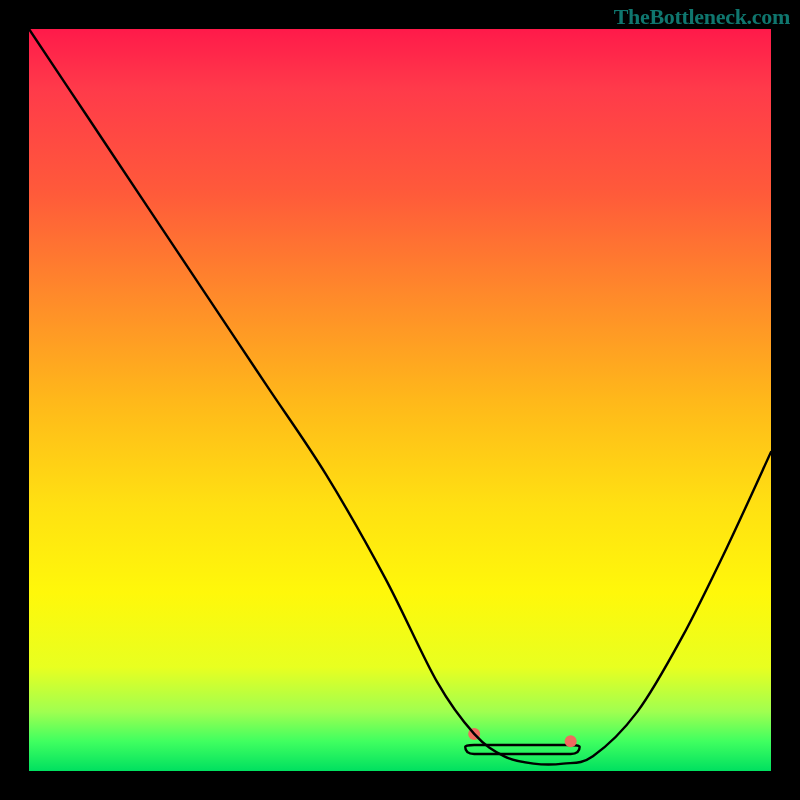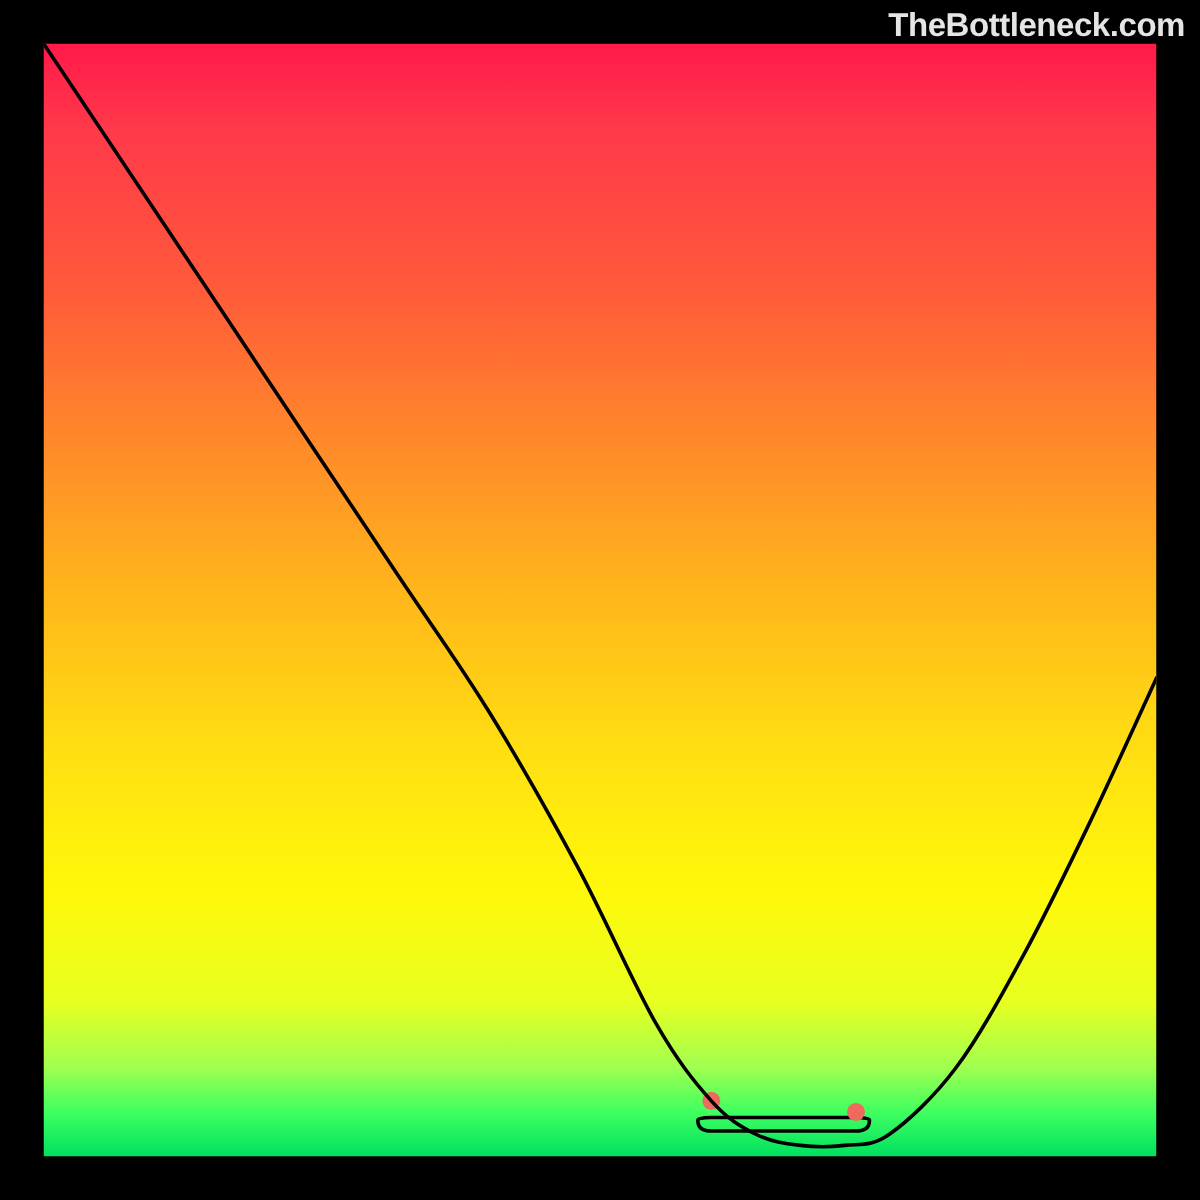--- a/index.html
+++ b/index.html
@@ -7,24 +7,24 @@
   .container {
     position: relative;
     width: 800px;
     height: 800px;
     background: #000;
   }
   .watermark {
     position: absolute;
     top: 4px;
     right: 10px;
-    font-family: Liberation Sans, sans-serif;
+    font-family: Liberation Serif, serif;
     font-size: 22px;
     font-weight: 600;
-    color: #e5e5e5;
+    color: #0f766e;
     letter-spacing: -0.3px;
     z-index: 10;
   }
   .plot-area {
     position: absolute;
     left: 29px;
     top: 29px;
     width: 742px;
     height: 742px;
     overflow: hidden;

